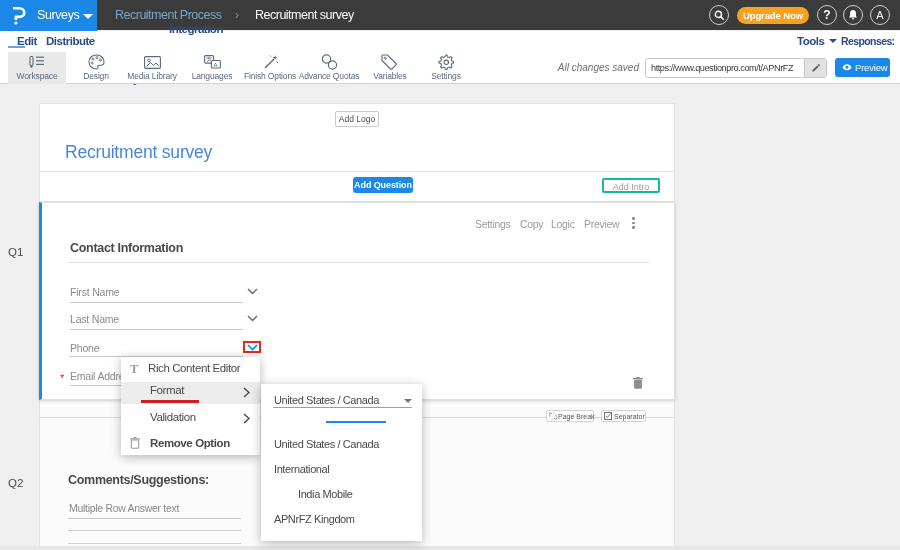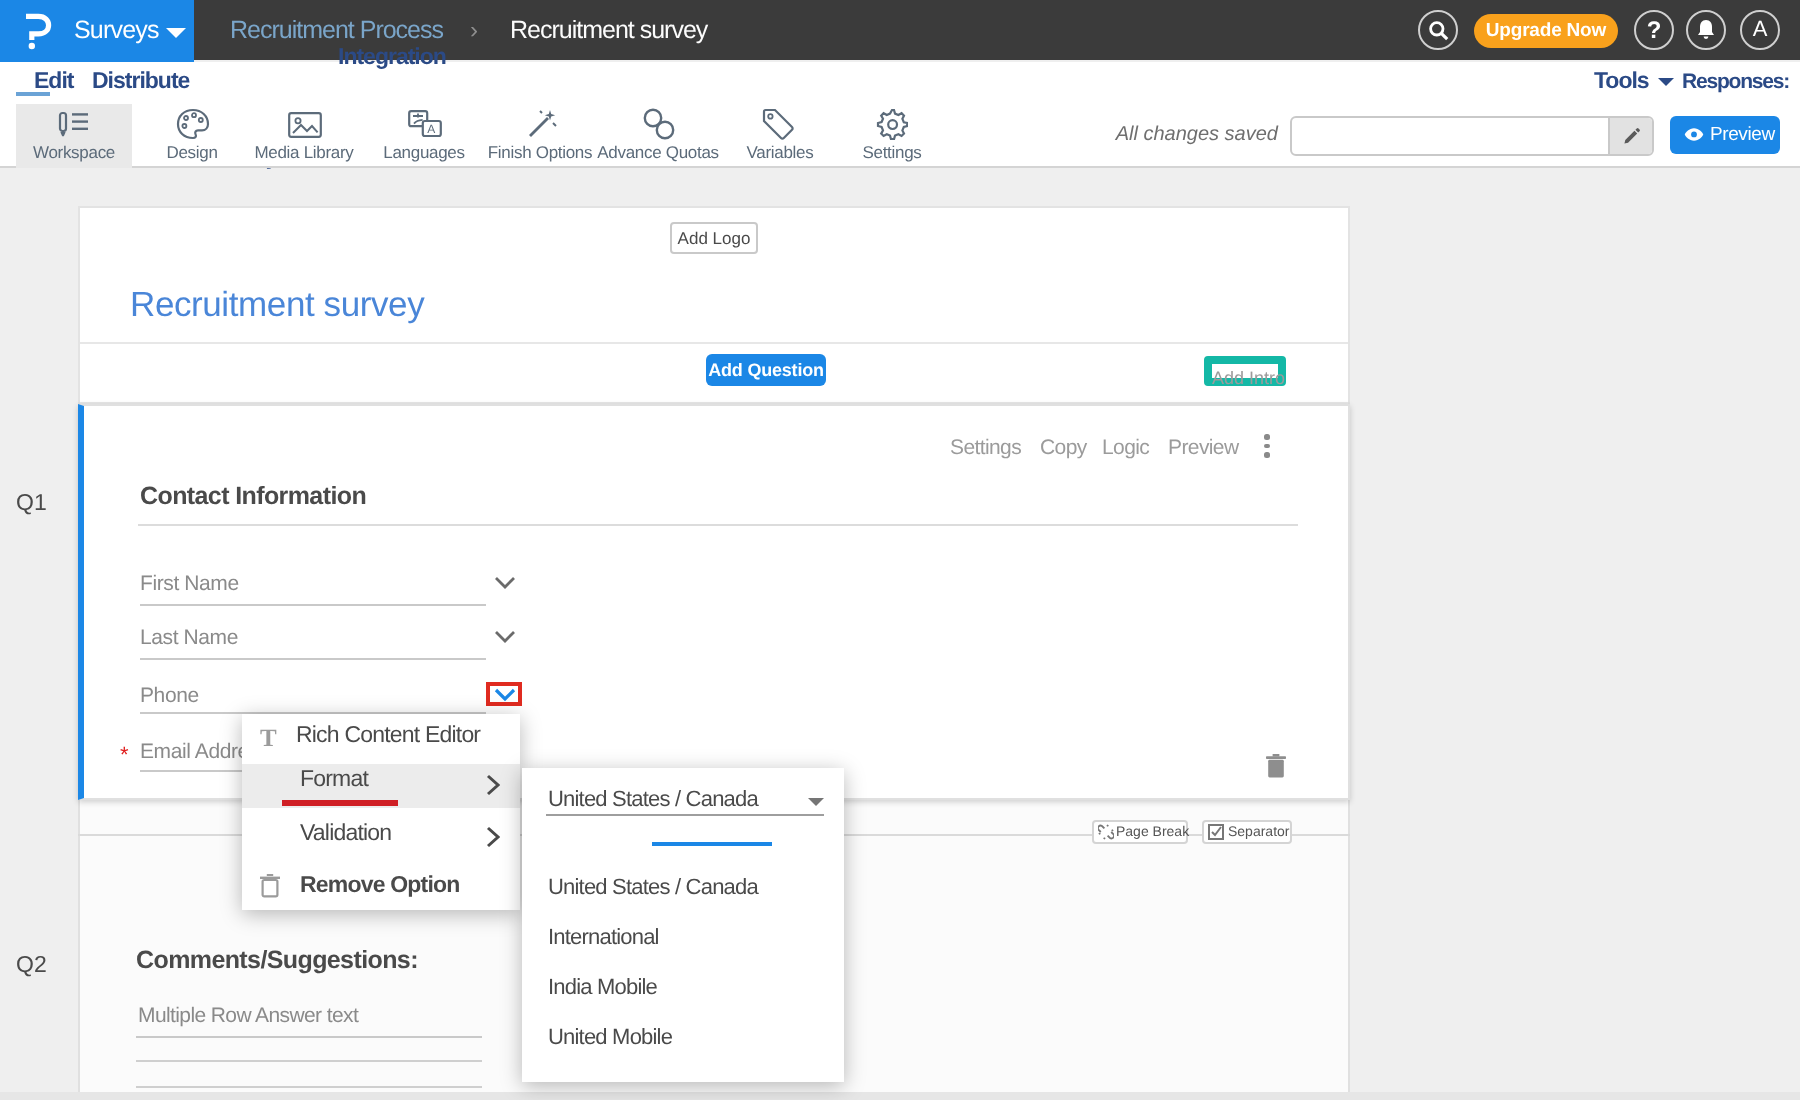--- a/index.html
+++ b/index.html
@@ -108,39 +108,40 @@
   <div class="tlabel" style="left:56px;">Design</div>
   <div class="tlabel" style="left:112px;">Media Library</div>
   <div class="tlabel" style="left:172px;">Languages</div>
   <div class="tlabel" style="left:230px;">Finish Options</div>
   <div class="tlabel" style="left:289px;">Advance Quotas</div>
   <div class="tlabel" style="left:350px;">Variables</div>
   <div class="tlabel" style="left:406px;">Settings</div>
 
   <div class="abs" style="left:505px;top:52px;width:134px;height:32px;line-height:32px;font-size:10px;font-style:italic;color:#6f6f6f;text-align:right;">All changes saved</div>
   <div class="abs" style="left:645px;top:58px;width:182px;height:20px;background:#fff;border:1px solid #c9c9c9;border-radius:3px;"></div>
+  <div class="abs" style="left:651px;top:58px;width:153px;height:20px;line-height:20px;font-size:9.2px;letter-spacing:-0.45px;color:#3c3c3c;white-space:nowrap;overflow:hidden;">https://www.questionpro.com/t/APNrFZ</div>
   <div class="abs" style="left:804px;top:59px;width:22px;height:18px;background:#e2e2e2;border-left:1px solid #c9c9c9;border-radius:0 2px 2px 0;"></div>
   <svg class="abs" style="left:811px;top:64px;" width="9" height="9" viewBox="0 0 11 11">
     <path d="M1.5 9.5 L2 7.3 L7.6 1.7 L9.3 3.4 L3.7 9 Z M8.2 1.1 L9 0.3 a0.8 0.8 0 0 1 1.1 0 l0.6 0.6 a0.8 0.8 0 0 1 0 1.1 L9.9 2.8 Z" fill="#5a5a5a"></path>
   </svg>
   <div class="abs" style="left:835px;top:58px;width:55px;height:19px;background:#1b87e6;border-radius:3px;"></div>
   <svg class="abs" style="left:842px;top:63px;" width="10" height="9" viewBox="0 0 11 9">
     <path d="M5.5 0.8 C2.8 0.8 1 3 0.4 4.2 C1 5.4 2.8 7.6 5.5 7.6 C8.2 7.6 10 5.4 10.6 4.2 C10 3 8.2 0.8 5.5 0.8 Z" fill="#fff"></path>
     <circle cx="5.5" cy="4.2" r="1.6" fill="#1b87e6"></circle>
   </svg>
   <div class="abs" style="left:855px;top:58px;width:35px;height:19px;line-height:19px;font-size:9.5px;letter-spacing:-0.2px;color:#fff;">Preview</div>
 
   <div class="abs" style="left:39px;top:103px;width:636px;height:447px;background:#fbfbfb;border-left:1px solid #e0e0e0;border-right:1px solid #e0e0e0;"></div>
 
   <div class="abs" style="left:39px;top:103px;width:636px;height:98px;background:#fff;border:1px solid #e3e3e3;border-bottom:none;"></div>
   <div class="abs" style="left:335px;top:111px;width:44px;height:16px;background:#fff;border:1px solid #c9c9c9;border-radius:2px;font-size:8.5px;color:#4a4a4a;text-align:center;line-height:15px;white-space:nowrap;">Add Logo</div>
   <div class="abs" style="left:65px;top:142px;font-size:17.5px;letter-spacing:-0.2px;color:#4a86d8;">Recruitment survey</div>
   <div class="abs" style="left:40px;top:171px;width:634px;height:1px;background:#e7e7e7;"></div>
   <div class="abs" style="left:327px;top:177px;width:60px;height:16px;background:#1b87e6;border-radius:3px;color:#fff;font-size:9px;font-weight:bold;letter-spacing:-0.1px;text-align:center;line-height:16px;white-space:nowrap;margin-left:26px;">Add Question</div>
-  <div class="abs" style="left:602px;top:178px;width:41px;height:15px;background:#fff;border:4px solid #14b8a6;border-radius:2px;color:#9b9b9b;font-size:9px;text-align:center;line-height:14px;white-space:nowrap;">Add Intro</div>
+  <div class="abs" style="left:602px;top:178px;width:58px;height:15px;background:#fff;border:2px solid #14b8a6;border-radius:2px;color:#9b9b9b;font-size:9px;text-align:center;line-height:14px;white-space:nowrap;">Add Intro</div>
   <div class="abs" style="left:40px;top:201px;width:634px;height:1px;background:#e7e7e7;"></div>
 
   <div class="abs" style="left:39px;top:202px;width:636px;height:198px;background:#fff;border:1px solid #e0e0e0;border-left:3px solid #1b87e6;box-shadow:0 1px 3px rgba(0,0,0,0.18);"></div>
   <div class="abs" style="left:8px;top:246px;font-size:11.5px;color:#4a4a4a;">Q1</div>
 
   <div class="abs qlink" style="left:475px;">Settings</div>
   <div class="abs qlink" style="left:520px;">Copy</div>
   <div class="abs qlink" style="left:551px;">Logic</div>
   <div class="abs qlink" style="left:584px;">Preview</div>
   <style>.qlink{top:218px;font-size:10.5px;letter-spacing:-0.3px;color:#9b9b9b;}</style>
@@ -227,17 +228,17 @@
   </svg>
   <div class="abs" style="left:150px;top:437px;font-size:11.5px;letter-spacing:-0.4px;color:#4a4a4a;font-weight:bold;">Remove Option</div>
 
   <div class="abs" style="left:261px;top:384px;width:161px;height:157px;background:#fff;box-shadow:0 2px 10px rgba(0,0,0,0.28);"></div>
   <div class="abs" style="left:274px;top:394px;font-size:11px;letter-spacing:-0.4px;color:#4a4a4a;">United States / Canada</div>
   <div class="abs" style="left:404px;top:399px;width:0;height:0;border-left:4px solid transparent;border-right:4px solid transparent;border-top:4.5px solid #757575;"></div>
   <div class="abs" style="left:273px;top:407px;width:139px;height:1px;background:#9e9e9e;"></div>
   <div class="abs" style="left:326px;top:421px;width:60px;height:2px;background:#1b87e6;"></div>
   <div class="abs submi" style="top:438px;">United States / Canada</div>
   <div class="abs submi" style="top:463px;">International</div>
-  <div class="abs submi" style="top:488px;">India Mobile</div>
-  <div class="abs submi" style="top:513px;">United Mobile</div>
+  <div class="abs submi" style="top:488px;margin-left:24px;">India Mobile</div>
+  <div class="abs submi" style="top:513px;">APNrFZ Kingdom</div>
   <style>.submi{left:274px;font-size:11px;letter-spacing:-0.4px;color:#4a4a4a;}</style>
 
 </div>
 
 </body></html>

